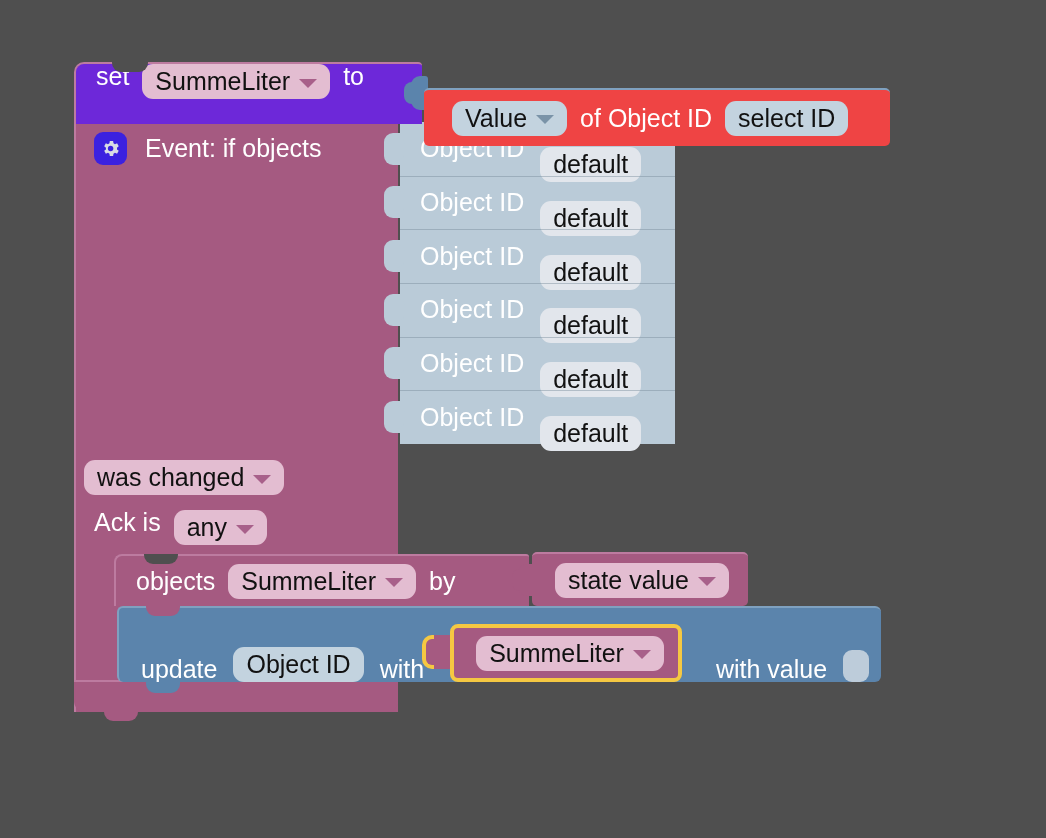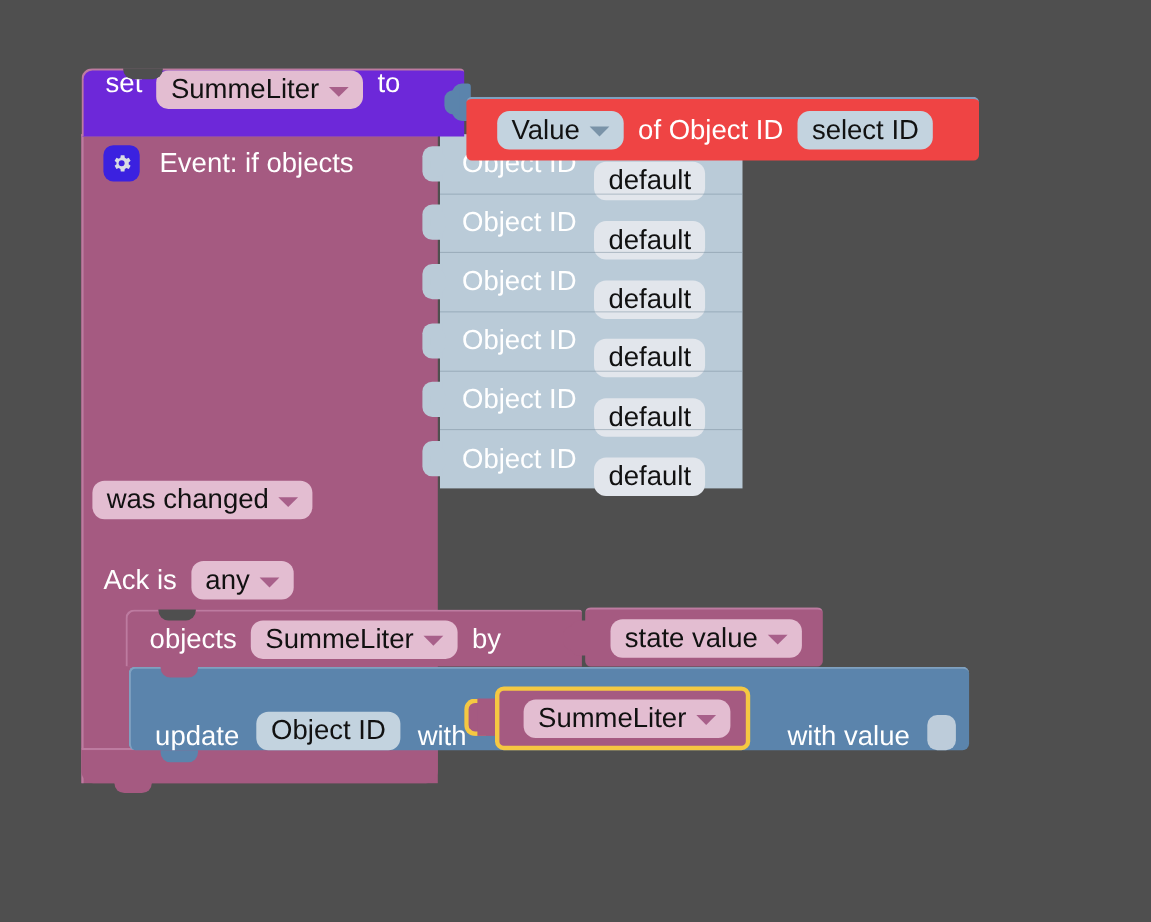--- a/index.html
+++ b/index.html
@@ -186,28 +186,28 @@
   }
   .oid-sep {
     position: absolute;
     left: 0; width: 275px; height: 1px;
     background: rgba(120,140,155,0.45);
   }
 
   
   #was-changed-row {
     position: absolute;
-    left: 84px; top: 437px;
+    left: 84px; top: 460px;
     z-index: 5;
     border-radius: 11px;
   }
   #ack-row {
     position: absolute;
     left: 94px; top: 510px;
-    display: flex; align-items: center; gap: 13px;
+    display: flex; gap: 13px;
     z-index: 5;
   }
 
   
   #change-block {
     position: absolute;
     left: 114px; top: 554px;
     width: 415px; height: 52px;
     background: #a55a81;
     border-radius: 8px 3px 0 0;

